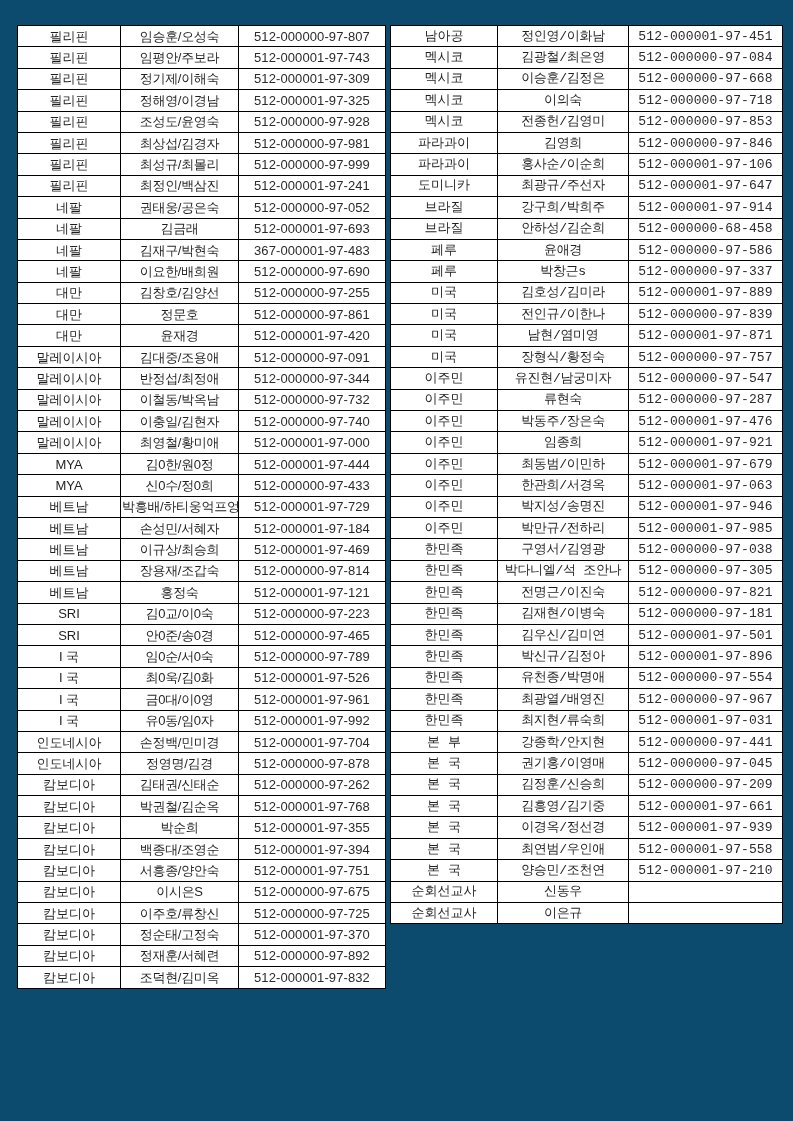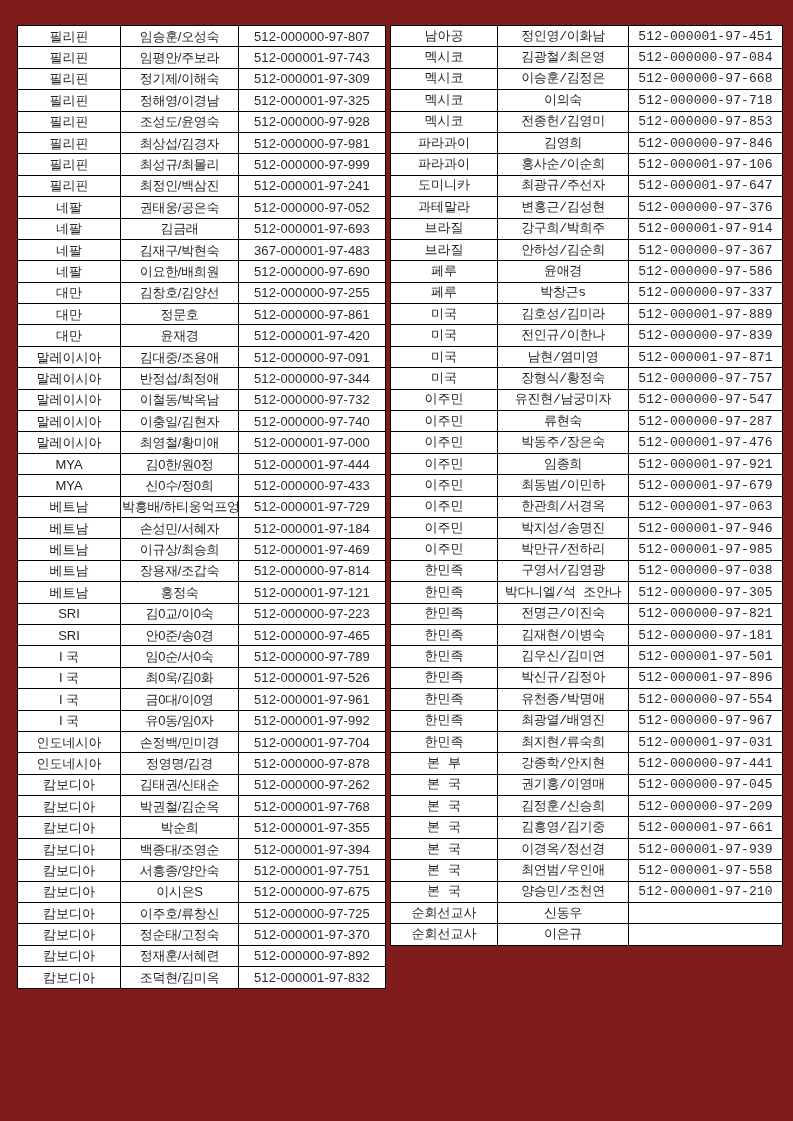--- a/index.html
+++ b/index.html
@@ -10,21 +10,21 @@
   body {
     width: 793px;
     height: 1121px;
     position: relative;
     font-family: "Liberation Sans", "DejaVu Sans", sans-serif;
     color: #1f1f1f;
   }
   .page {
     position: absolute;
     inset: 0;
-    background: #7f1d1d;
+    background: #0c4a6e;
     padding-left: 11px;
   }
   table.acct-table {
     position: absolute;
     top: 25px;
     border-collapse: collapse;
     table-layout: fixed;
     background: #ffffff;
   }
   table.acct-table.left  { left: 17px;  width: 368px; }
@@ -383,37 +383,32 @@
     <td class="names">홍사순/이순희</td>
     <td class="account">512-000001-97-106</td>
   </tr>
 
   <tr>
     <td class="region">도미니카</td>
     <td class="names">최광규/주선자</td>
     <td class="account">512-000001-97-647</td>
   </tr>
 
-  <tr>
-    <td class="region">과테말라</td>
-    <td class="names">변홍근/김성현</td>
-    <td class="account">512-000000-97-376</td>
-  </tr>
 
 
   <tr>
     <td class="region">브라질</td>
     <td class="names">강구희/박희주</td>
     <td class="account">512-000001-97-914</td>
   </tr>
 
   <tr>
     <td class="region">브라질</td>
     <td class="names">안하성/김순희</td>
-    <td class="account">512-000000-97-367</td>
+    <td class="account">512-000000-68-458</td>
   </tr>
 
   <tr>
     <td class="region">페루</td>
     <td class="names">윤애경</td>
     <td class="account">512-000000-97-586</td>
   </tr>
 
   <tr>
     <td class="region">페루</td>

